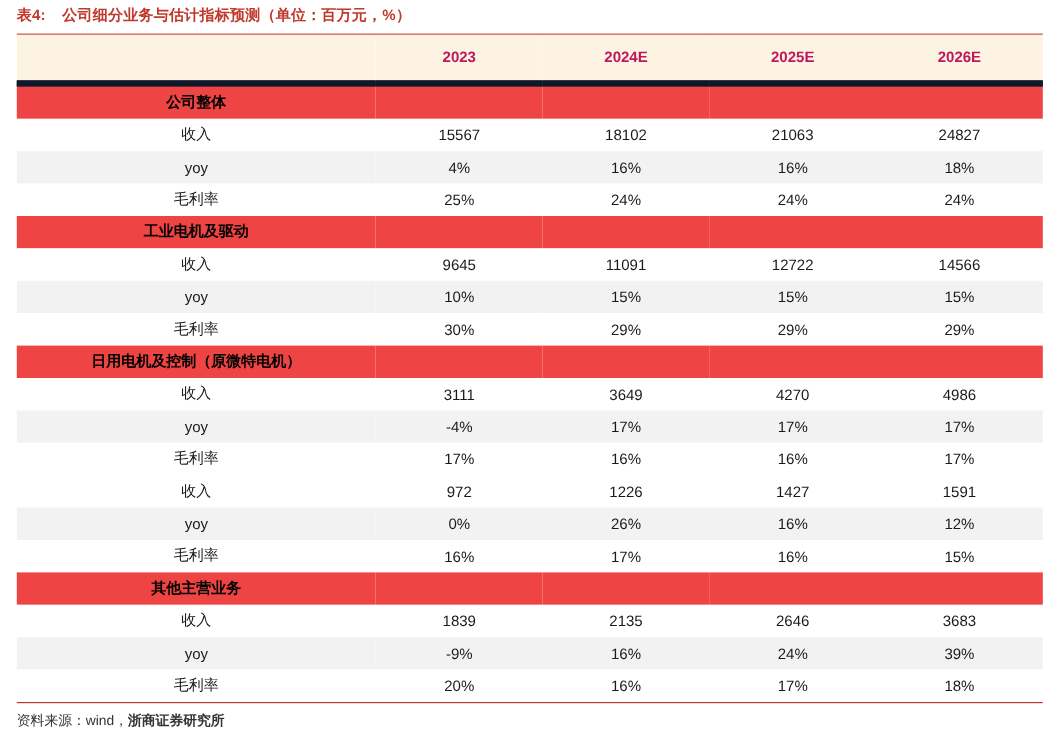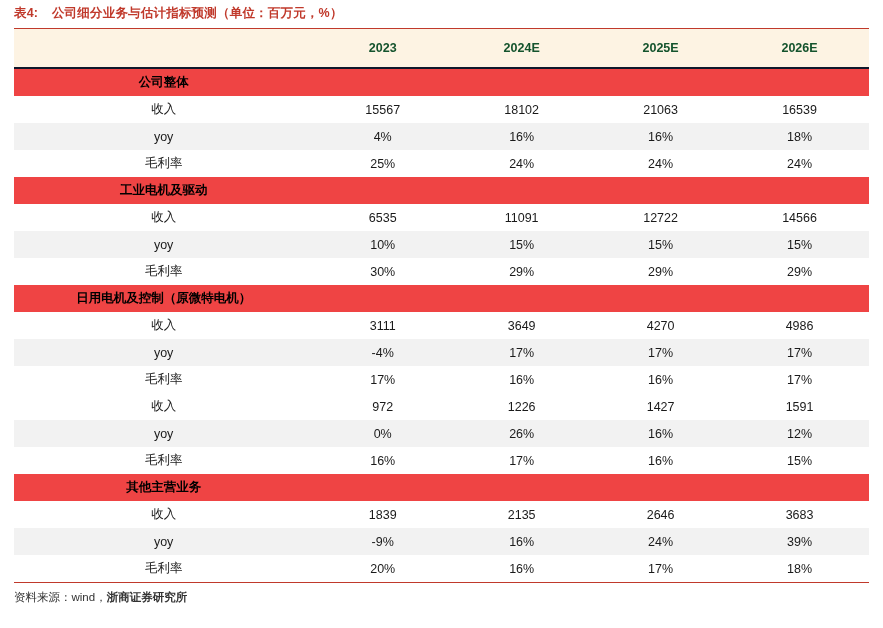--- a/index.html
+++ b/index.html
@@ -52,22 +52,22 @@
   table.fin col.c0 { width: 35%; }
   table.fin col.cy { width: 16.25%; }
 
   table.fin thead th {
     background: #FDF3E3;
     font-size: 12.5px;
     font-weight: bold;
     text-align: center;
     padding: 7px 0 7px 0;
     height: 24px;
-    color: #14532d;
-    border-bottom: 2px solid #0f172a;
+    color: #be185d;
+    border-bottom: 5px solid #0f172a;
   }
   table.fin thead th.hdr-blank {
     background: #FDF3E3;
   }
   table.fin td {
     text-align: center;
     padding: 5px 0;
     height: 17px;
     font-size: 12.5px;
     color: #1a1a1a;
@@ -136,21 +136,21 @@
           <td></td>
           <td></td>
           <td></td>
           <td></td>
         </tr>
         <tr class="plain">
           <td class="label">收入</td>
           <td>15567</td>
           <td>18102</td>
           <td>21063</td>
-          <td>16539</td>
+          <td>24827</td>
         </tr>
         <tr class="alt">
           <td class="label">yoy</td>
           <td>4%</td>
           <td>16%</td>
           <td>16%</td>
           <td>18%</td>
         </tr>
         <tr class="plain">
           <td class="label">毛利率</td>
@@ -162,21 +162,21 @@
 
         <tr class="group">
           <td class="group-name">工业电机及驱动</td>
           <td></td>
           <td></td>
           <td></td>
           <td></td>
         </tr>
         <tr class="plain">
           <td class="label">收入</td>
-          <td>6535</td>
+          <td>9645</td>
           <td>11091</td>
           <td>12722</td>
           <td>14566</td>
         </tr>
         <tr class="alt">
           <td class="label">yoy</td>
           <td>10%</td>
           <td>15%</td>
           <td>15%</td>
           <td>15%</td>

